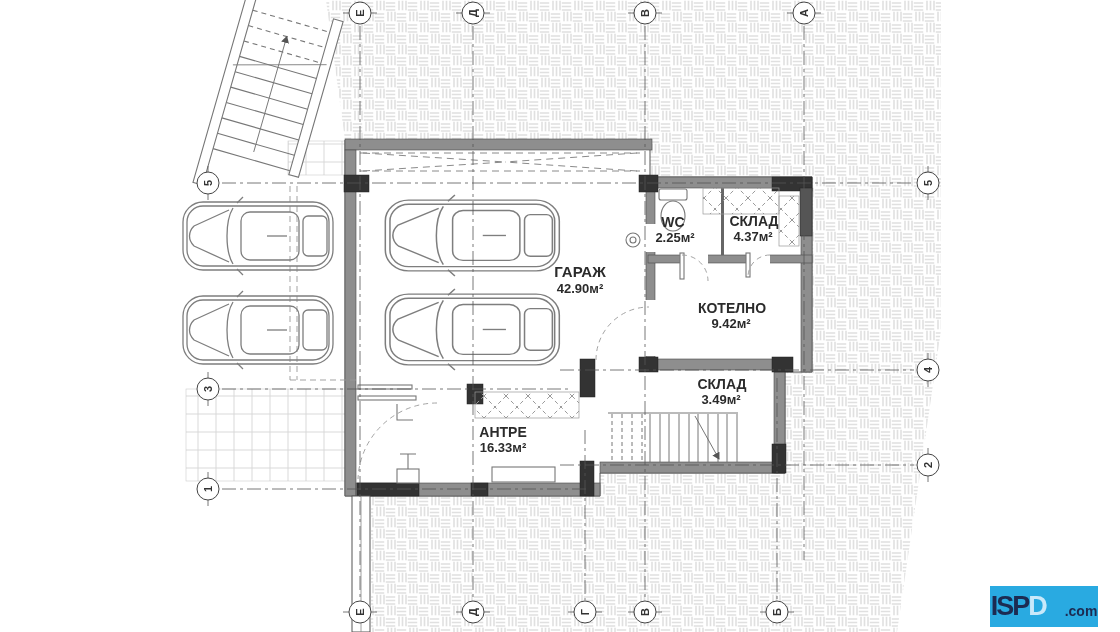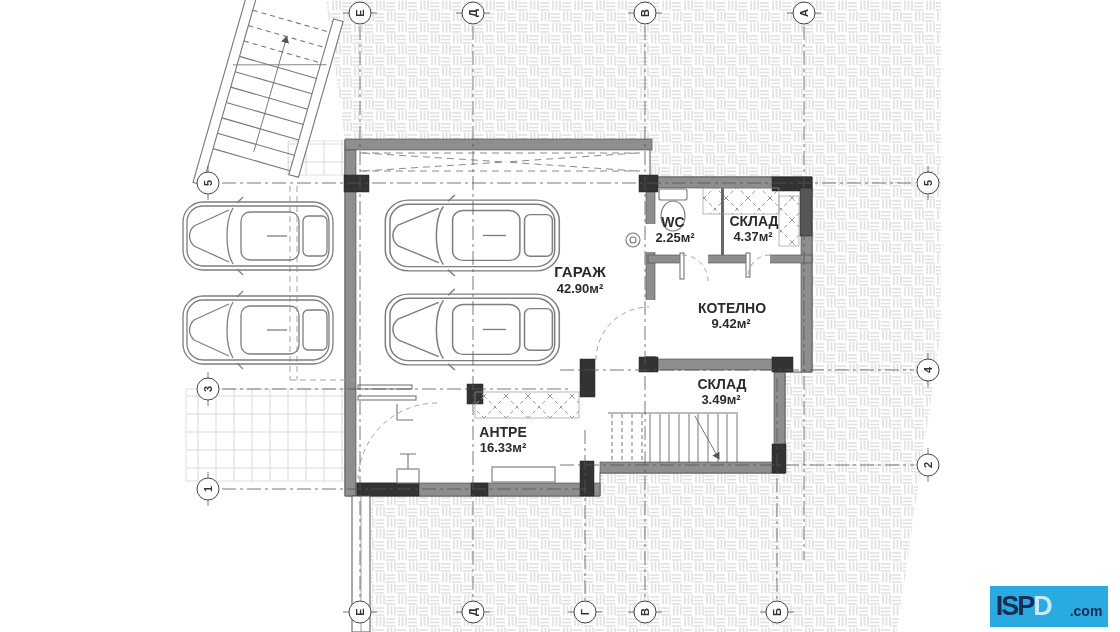--- a/index.html
+++ b/index.html
@@ -3,21 +3,21 @@
 <meta charset="utf-8">
 <style>
   html,body{margin:0;padding:0;background:#fff;}
   .stage{position:relative;width:1120px;height:632px;background:#fff;overflow:hidden;
          font-family:"Liberation Sans","DejaVu Sans",sans-serif;}
   svg text{font-family:"Liberation Sans","DejaVu Sans",sans-serif;}
   .room-name{font-weight:bold;fill:#2b2b2b;font-size:14px;}
   .room-name.big{font-size:15px;}
   .room-area{font-weight:bold;fill:#2b2b2b;font-size:13px;}
   .bubble-txt{font-size:11px;font-weight:bold;fill:#333;}
-  .logo{position:absolute;left:990px;top:586px;width:118px;height:41px;background:#29aae1;
+  .logo{position:absolute;left:990px;top:586px;width:108px;height:41px;background:#29aae1;
         display:flex;align-items:center;justify-content:center;gap:1px;cursor:pointer;}
   .logo .brand{font-weight:bold;font-size:27px;color:#1c2b52;letter-spacing:-2px;line-height:1;}
   .logo .brand-d{font-weight:bold;font-size:27px;color:#c9e9fa;letter-spacing:-2px;line-height:1;margin-left:-1px;}
   .logo .suffix{font-weight:bold;font-size:14px;color:#1c2b52;margin-left:18px;margin-top:8px;line-height:1;}
 </style>
 </head>
 <body>
 
 <div class="stage">
 <svg width="1120" height="632" viewBox="0 0 1120 632">

